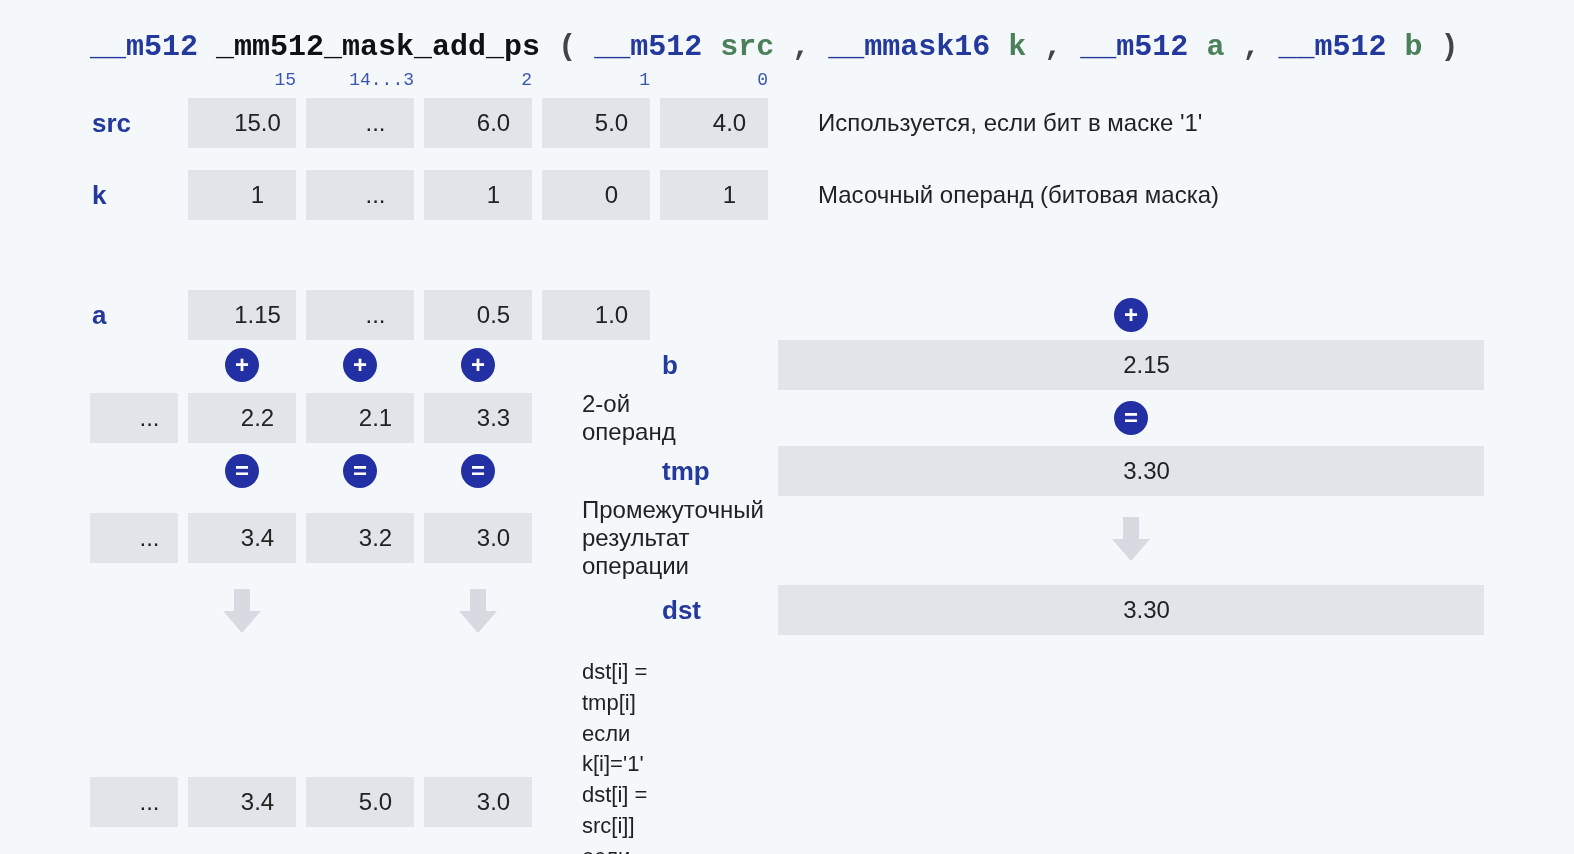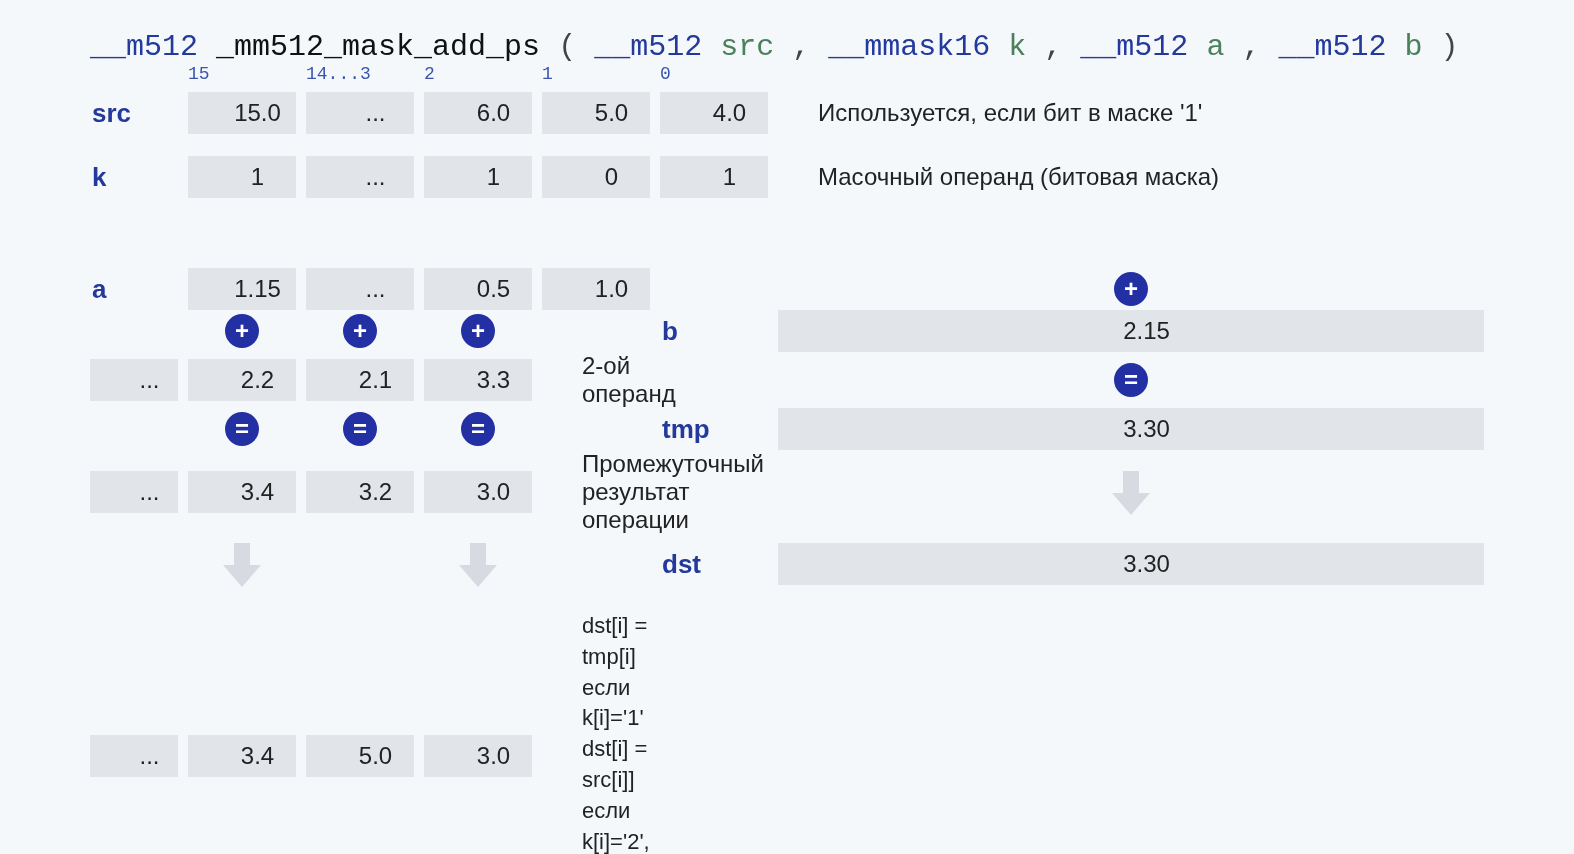--- a/index.html
+++ b/index.html
@@ -8,21 +8,22 @@
     font-family: "Segoe UI", "Helvetica Neue", Arial, sans-serif;
     width: 1574px;
     height: 854px;
     padding: 30px 90px;
     font-size: 24px;
     color: #222;
   }
   .signature {
     font-family: "Consolas", "Courier New", monospace;
     font-size: 30px;
-    font-weight: 400;
+    font-weight: 700;
+    margin-bottom: 6px;
     white-space: nowrap;
   }
   .type { color: #23399c; }
   .func { color: #111; }
   .param { color: #4a805a; }
   .paren { color: #444; }
   .comma { color: #444; }
 
   .grid-area {
     display: grid;
@@ -36,25 +37,25 @@
     font-weight: 700;
     color: #23399c;
     font-size: 26px;
     text-align: left;
     padding-left: 2px;
   }
   .idx {
     font-family: "Consolas", "Courier New", monospace;
     font-size: 18px;
     color: #3a55b0;
-    text-align: left;
+    text-align: right;
   }
   .cell {
     background: #e1e4e9;
-    height: 42px;
+    height: 50px;
     display: flex;
     align-items: center;
     justify-content: center;
     font-size: 24px;
     color: #222;
     font-family: "Segoe UI", Arial, sans-serif;
     padding-left: 31px;
   }
   .desc {
     padding-left: 40px;

